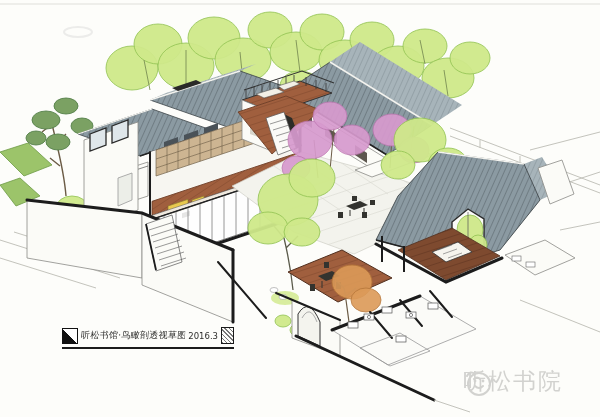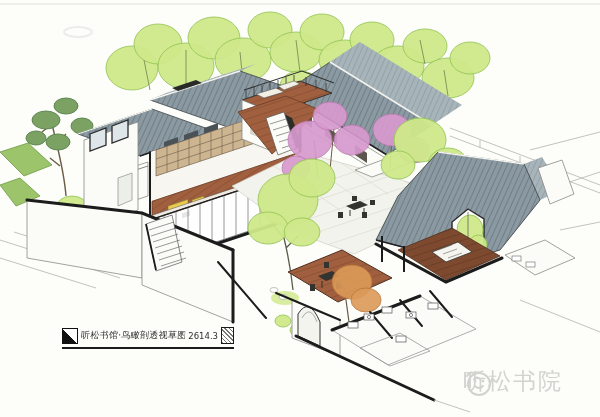--- a/index.html
+++ b/index.html
@@ -298,21 +298,21 @@
       <polygon points="146,224 172,215 182,262 156,271" fill="#fbfbf7" stroke="#555" stroke-width=".7"></polygon>
       <path d="M149,230 l25,-8 M151,236 l25,-8 M153,242 l25,-8 M155,248 l25,-8 M157,254 l25,-8 M159,260 l25,-8 M161,266 l25,-8" stroke="#555" stroke-width=".6" fill="none"></path>
       <line x1="146" y1="224" x2="156" y2="270" stroke="#1c1c1c" stroke-width="1.8"></line>
     </g>
   </g>
 </svg>
 
 <div id="titlebar">
   <span class="logo"></span>
   <span class="txt">听松书馆·鸟瞰剖透视草图</span>
-  <span class="date">2614.3</span>
+  <span class="date">2016.3</span>
   <span class="seal"></span>
 </div>
 
 <div id="watermark">
   <svg width="30" height="32" viewBox="0 0 30 32">
     <circle cx="16" cy="18" r="11" fill="none" stroke="var(--watermark)" stroke-width="2"></circle>
     <path d="M4,10 Q7,4 12,8 M11,13 q3,-3 6,0 M12,20 q4,4 8,0" fill="none" stroke="var(--watermark)" stroke-width="2" stroke-linecap="round"></path>
     <circle cx="12" cy="15" r="1.4" fill="var(--watermark)"></circle>
         <circle cx="20" cy="15" r="1.4" fill="var(--watermark)"></circle>
   </svg>

